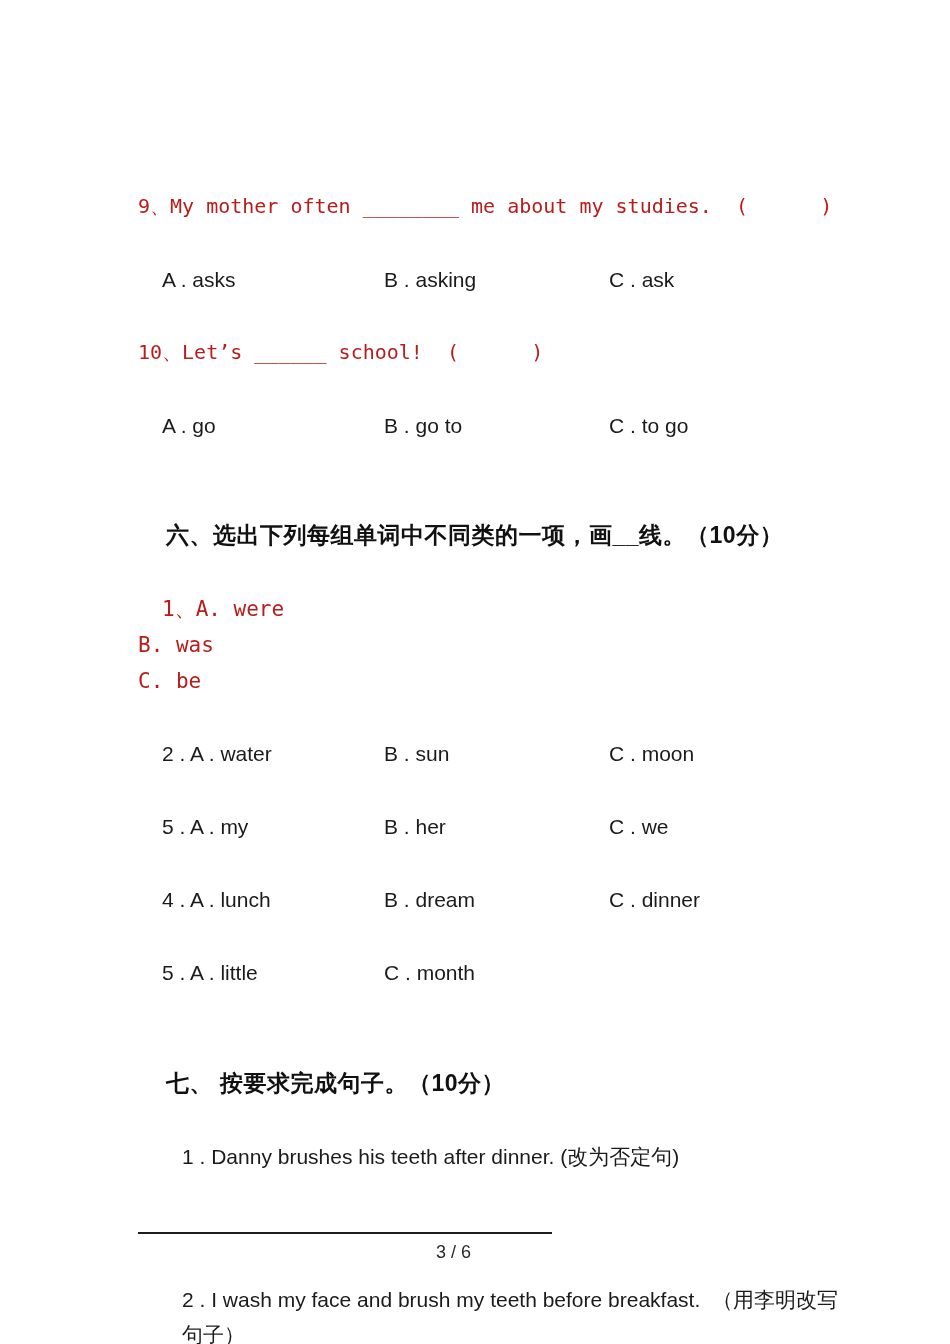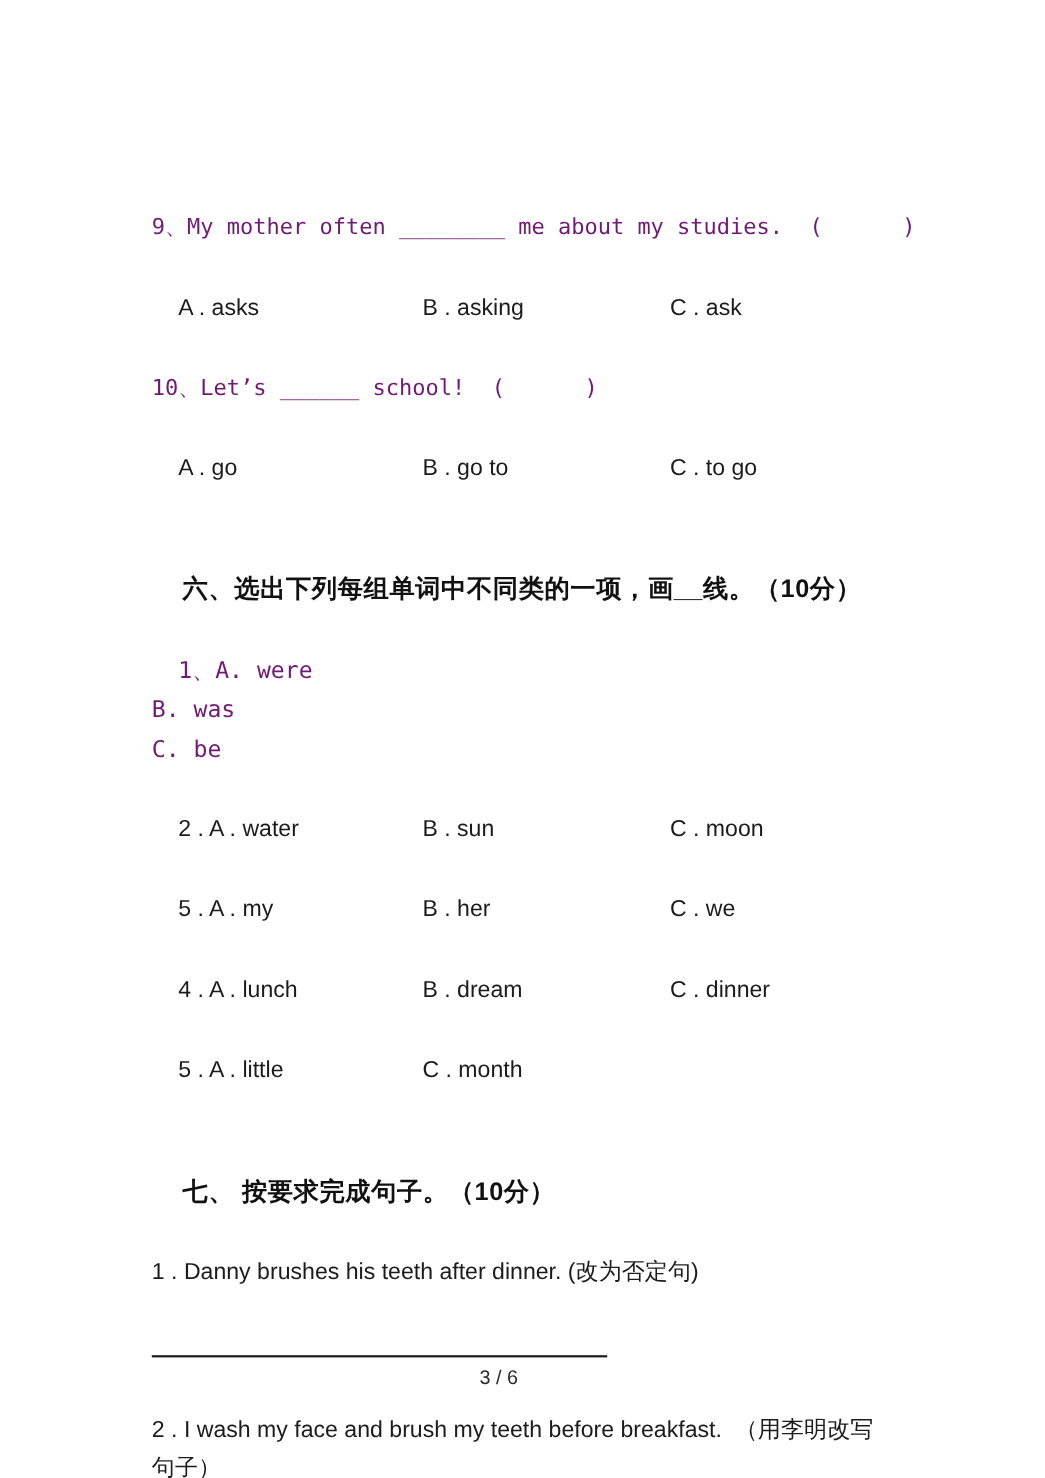--- a/index.html
+++ b/index.html
@@ -17,21 +17,21 @@
     -webkit-font-smoothing: antialiased;
   }
   .content {
     padding: 116px 40px 0 138px;
     white-space: pre-wrap;
   }
   
   .mono {
     font-family: "DejaVu Sans Mono", "Liberation Mono", monospace;
     font-size: 20px;
-    color: #701a75;
+    color: #b91c1c;
   }
   .stem {
     line-height: 37px;
   }
   .opt-row {
     display: flex;
     line-height: 37px;
     font-size: 21px;
   }
   .opt-row .col-a { width: 222px; flex: none; margin-left: 24px; }
@@ -44,20 +44,21 @@
     line-height: 39px;
     color: #111;
     letter-spacing: 0.5px;
     margin-left: 28px;
   }
   .sec-title.tall { line-height: 40px; }
   .s7-item {
     font-size: 21px;
     line-height: 35px;
     max-width: 700px;
+    margin-left: 44px;
   }
   .s7-item.it2 { max-width: 668px; }
   .ul-part {
     text-decoration: underline;
     text-decoration-thickness: 2px;
     text-underline-offset: 4px;
   }
   .blank-line {
     width: 414px;
     height: 0;

